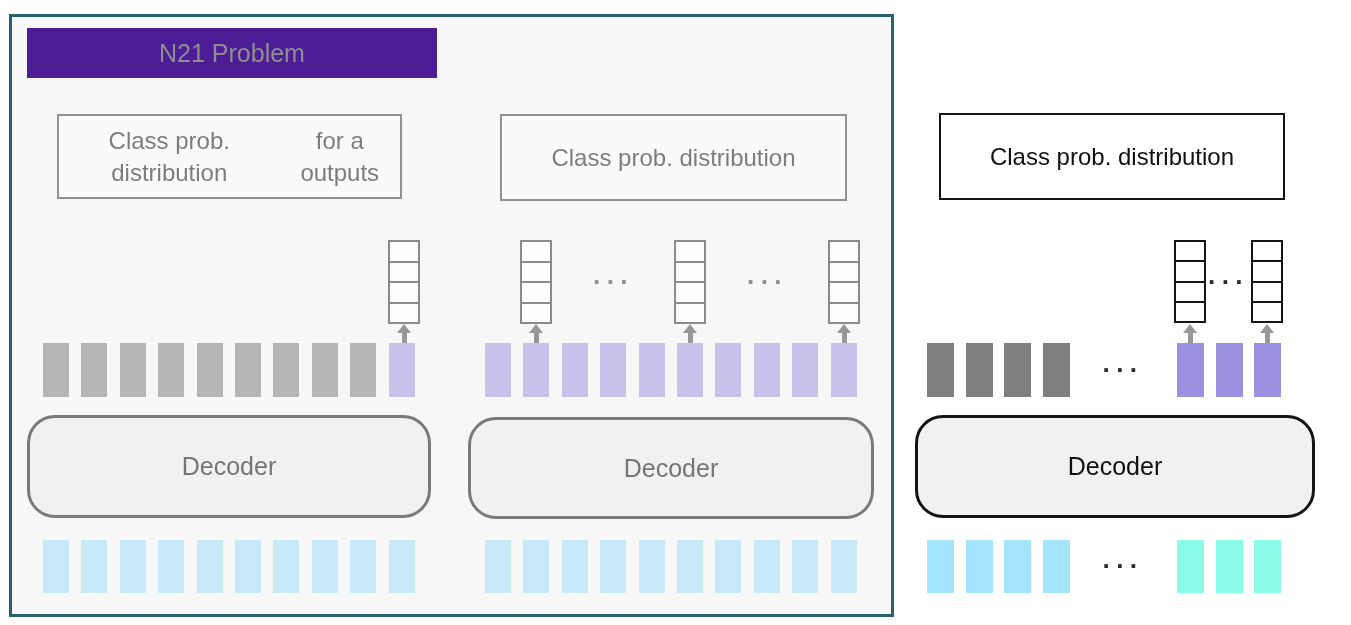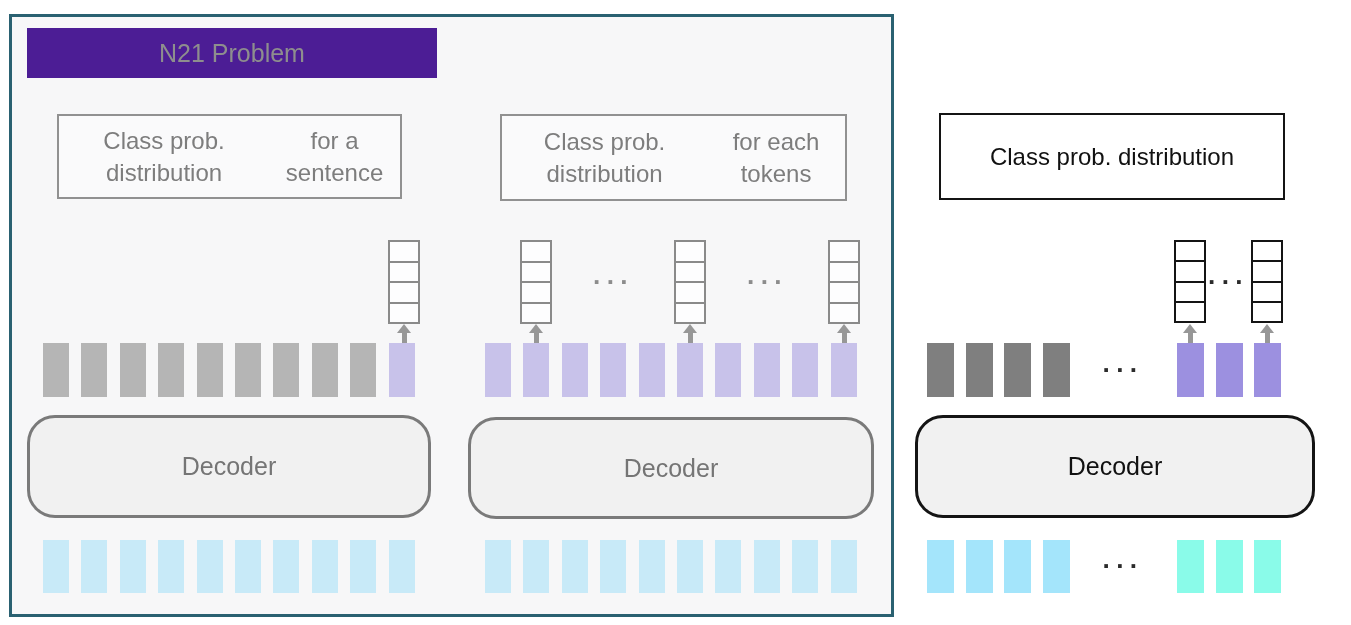--- a/index.html
+++ b/index.html
@@ -60,21 +60,21 @@
 
 <div class="canvas">
 
   <div class="frame"></div>
 
   <div class="hdr light" style="left:27px;top:28px;width:410px;">
     <span>N21 Problem</span>
   </div>
   <div class="cbox light" style="left:57px;top:114px;width:345px;height:85px;">
     <span>Class prob. distribution</span>
-    <span>for a sentence</span>
+    <span>for a outputs</span>
   </div>
   <div class="stack" style="left:388px;top:240px;">
       <div class="cell"></div>
       <div class="cell"></div>
       <div class="cell"></div>
       <div class="cell"></div>
     </div>
   <div class="arrow" style="left:396px;">
       <div class="head"></div>
       <div class="stem"></div>
@@ -102,21 +102,20 @@
       <div class="bar" style="background: rgb(200, 234, 248);"></div>
       <div class="bar" style="background: rgb(200, 234, 248);"></div>
       <div class="bar" style="background: rgb(200, 234, 248);"></div>
       <div class="bar" style="background: rgb(200, 234, 248);"></div>
       <div class="bar" style="background: rgb(200, 234, 248);"></div>
       <div class="bar" style="background: rgb(200, 234, 248);"></div>
     </div>
 
   <div class="cbox light" style="left:500px;top:114px;width:347px;height:87px;">
     <span>Class prob. distribution</span>
-    <span>for each tokens</span>
   </div>
   <div class="stack" style="left:520px;top:240px;">
       <div class="cell"></div>
       <div class="cell"></div>
       <div class="cell"></div>
       <div class="cell"></div>
     </div>
   <div class="stack" style="left:674px;top:240px;">
       <div class="cell"></div>
       <div class="cell"></div>

